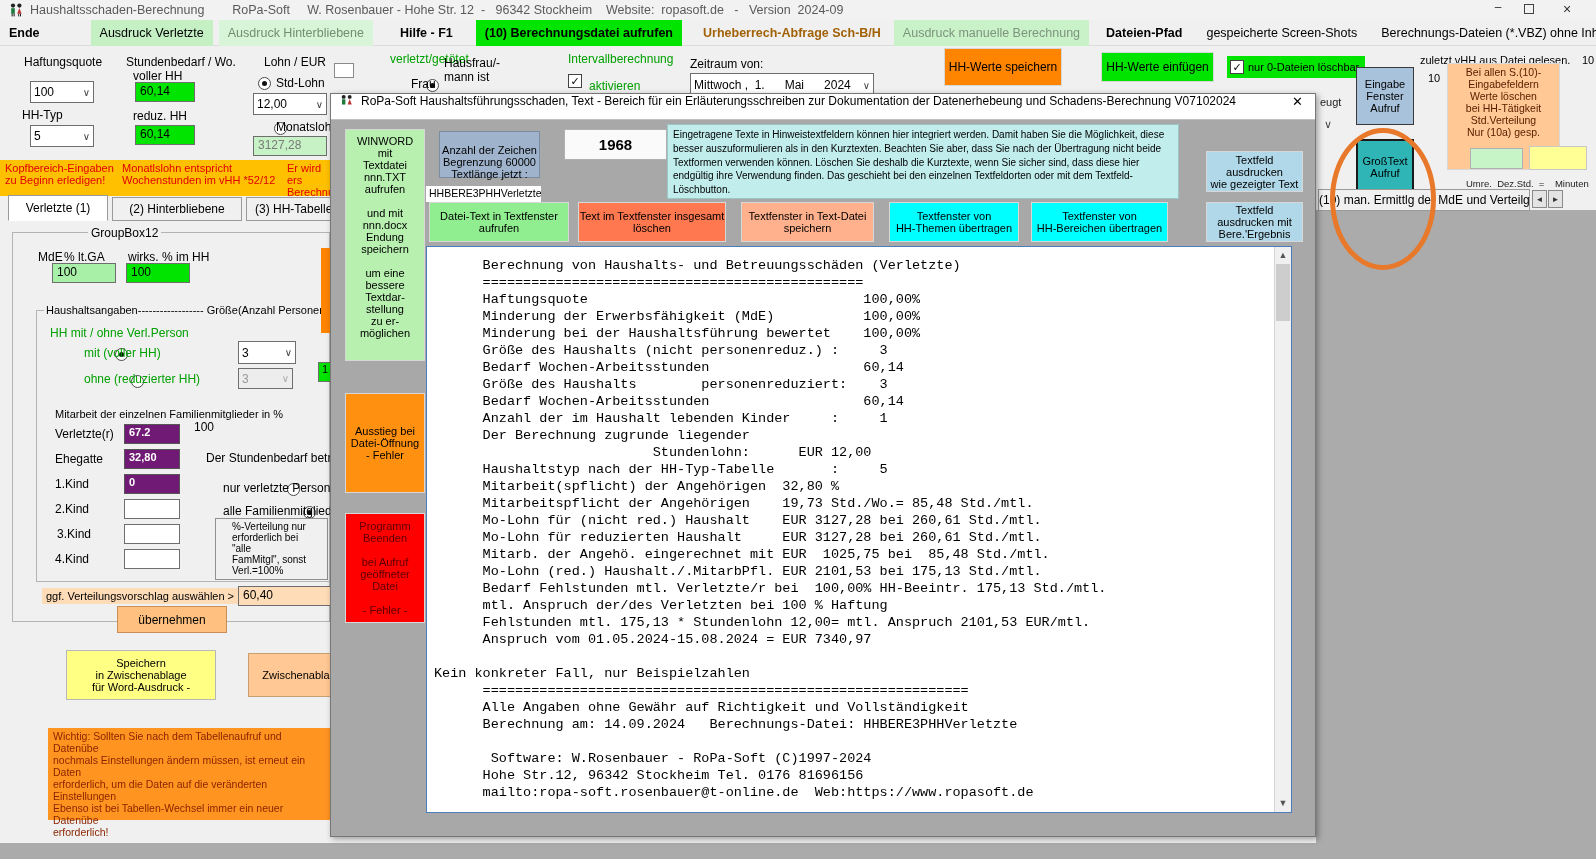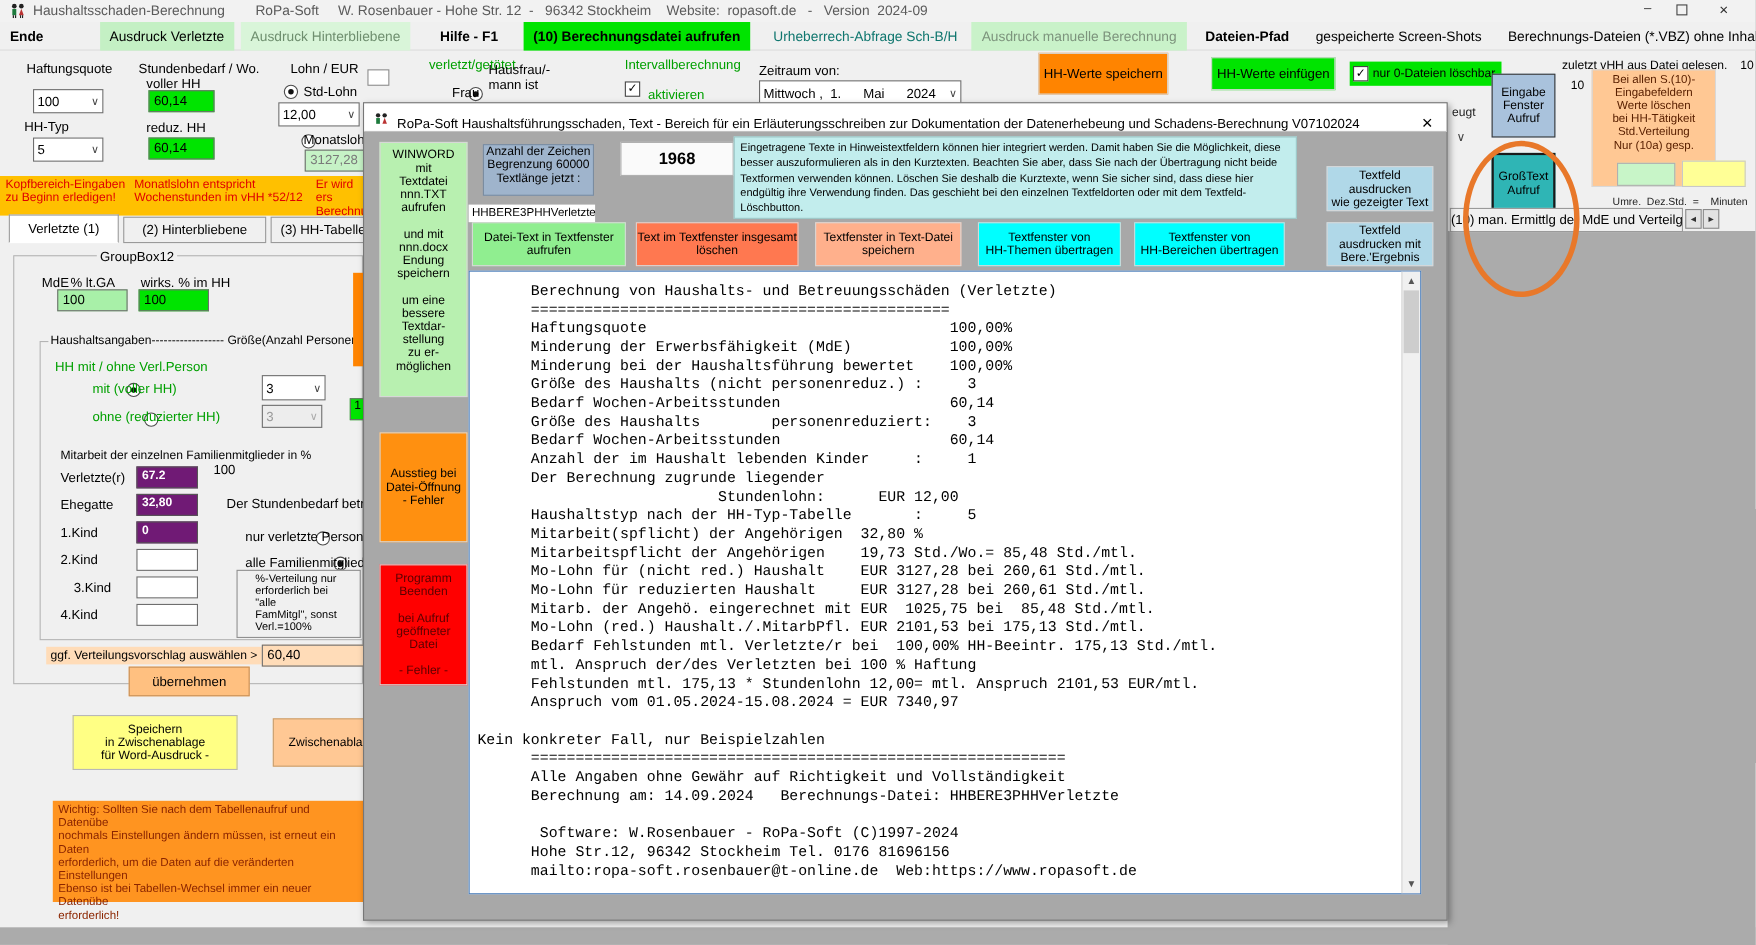--- a/index.html
+++ b/index.html
@@ -56,21 +56,21 @@
   <span class="abs ctr" style="left:1552px;top:1px;width:30px;height:18px;font-size:14px;color:#333;">×</span>
 </div>
 
 
 <div class="abs" style="left:0;top:20px;width:1596px;height:26px;background:#f0f0f0;border-bottom:1px solid #dcdcdc;display:flex;align-items:stretch;">
   <span class="menu-item" style="font-weight:bold;">Ende</span>
   <span class="menu-item" style="background:#c4f0c4;margin-left:42px;">Ausdruck Verletzte</span>
   <span class="menu-item" style="background:#d9f5d9;color:#6f8f6f;margin-left:6px;">Ausdruck Hinterbliebene</span>
   <span class="menu-item" style="margin-left:18px;font-weight:bold;">Hilfe - F1</span>
   <span class="menu-item grn" style="margin-left:14px;font-weight:bold;">(10)  Berechnungsdatei aufrufen</span>
-  <span class="menu-item" style="margin-left:12px;color:#0f766e;">Urheberrech-Abfrage Sch-B/H</span>
+  <span class="menu-item" style="margin-left:12px;color:#a16207;font-weight:bold;">Urheberrech-Abfrage Sch-B/H</span>
   <span class="menu-item" style="background:#c9f2c9;color:#7d947d;margin-left:4px;">Ausdruck manuelle Berechnung</span>
   <span class="menu-item" style="margin-left:8px;font-weight:bold;">Dateien-Pfad</span>
   <span class="menu-item" style="margin-left:6px;">gespeicherte Screen-Shots</span>
   <span class="menu-item" style="margin-left:6px;">Berechnungs-Dateien (*.VBZ) ohne Inhalt löschen</span>
 
 </div>
 
 
 <div class="abs" style="left:24px;top:55px;">Haftungsquote</div>
 <div class="abs combo grn" style="left:30px;top:81px;width:64px;height:22px;">
@@ -92,21 +92,21 @@
 <div class="abs" style="left:264px;top:55px;">Lohn / EUR</div>
 <span class="abs radio sel" style="left:258px;top:76px;"></span>
 <div class="abs" style="left:276px;top:76px;">Std-Lohn</div>
 <div class="abs" style="left:334px;top:63px;width:20px;height:15px;background:#fff;border:1px solid #8a8a8a;"></div>
 <div class="abs combo grn" style="left:253px;top:93px;width:74px;height:22px;">
   <span>12,00</span>
   <span class="arr">∨</span>
 </div>
 <span class="abs radio" style="left:258px;top:121px;"></span>
 <div class="abs" style="left:276px;top:120px;">Monatslohn</div>
-<div class="abs fld" style="left:253px;top:136px;width:74px;height:20px;background:#c6f2c6;color:#7a7a7a;margin-left:24px;">3127,28</div>
+<div class="abs fld" style="left:253px;top:136px;width:74px;height:20px;background:#c6f2c6;color:#7a7a7a;">3127,28</div>
 
 <div class="abs gtxt" style="left:390px;top:52px;">verletzt/getötet</div>
 <span class="abs radio sel" style="left:393px;top:78px;"></span>
 <div class="abs" style="left:411px;top:77px;">Frau</div>
 <div class="abs ml" style="left:444px;top:56px;">Hausfrau/-
 mann  ist</div>
 
 <div class="abs gtxt" style="left:568px;top:52px;">Intervallberechnung</div>
 <span class="abs cb" style="left:568px;top:74px;">✓</span>
 <div class="abs gtxt" style="left:589px;top:79px;">aktivieren</div>
@@ -200,21 +200,21 @@
 
 <div class="abs" style="left:55px;top:452px;">Ehegatte</div>
 <div class="abs dkfld" style="left:124px;top:449px;width:56px;height:20px;">32,80</div>
 
 <div class="abs" style="left:55px;top:477px;">1.Kind</div>
 <div class="abs dkfld" style="left:124px;top:474px;width:56px;height:20px;">0</div>
 
 <div class="abs" style="left:55px;top:502px;">2.Kind</div>
 <div class="abs fld" style="left:124px;top:499px;width:56px;height:20px;background:#fff;"></div>
 
-<div class="abs" style="left:67px;top:527px;">3.Kind</div>
+<div class="abs" style="left:57px;top:527px;">3.Kind</div>
 <div class="abs fld" style="left:124px;top:524px;width:56px;height:20px;background:#fff;"></div>
 
 <div class="abs" style="left:55px;top:552px;">4.Kind</div>
 <div class="abs fld" style="left:124px;top:549px;width:56px;height:20px;background:#fff;"></div>
 
 <div class="abs" style="left:206px;top:451px;">Der Stundenbedarf betrifft</div>
 <span class="abs radio" style="left:205px;top:482px;"></span>
 <div class="abs" style="left:223px;top:481px;">nur verletzte Person</div>
 <span class="abs radio sel" style="left:205px;top:505px;"></span>
 <div class="abs" style="left:223px;top:504px;">alle Familienmitglieder</div>
@@ -236,21 +236,21 @@
 nochmals Einstellungen ändern müssen, ist erneut ein Daten
 erforderlich, um die Daten auf die veränderten Einstellungen
 Ebenso ist bei Tabellen-Wechsel immer ein neuer Datenübe
 erforderlich!</div>
 
 
 <div class="abs" style="left:321px;top:248px;width:10px;height:85px;background:#ff8400;"></div>
 
 
 <div class="abs" style="left:330px;top:93px;width:986px;height:744px;background:#a8a8a8;border:1px solid #777;z-index:10;box-shadow:2px 2px 6px rgba(0,0,0,.35);">
-  <div class="abs" style="left:0;top:0;width:100%;height:26px;background:#fff;border-bottom:1px solid #c0c0c0;display:flex;align-items:flex-end;">
+  <div class="abs" style="left:0;top:0;width:100%;height:26px;background:#fff;border-bottom:1px solid #c0c0c0;display:flex;align-items:flex-start;">
     <span style="margin-left:8px;">
       <svg width="15" height="14" viewBox="0 0 16 14">
           <circle cx="5" cy="2.6" r="2.1" fill="#222"></circle>
           <rect x="3.2" y="5.2" width="3.6" height="5.6" fill="#1d7a3c"></rect>
           <circle cx="11.4" cy="2.6" r="2.1" fill="#222"></circle>
           <path d="M9.2 10.8 L11.4 4.9 L13.6 10.8 Z" fill="#b33"></path>
         </svg>
     </span>
     <span style="margin-left:7px;font-size:12px;white-space:nowrap;">RoPa-Soft  Haushaltsführungsschaden, Text - Bereich für ein Erläuterungsschreiben zur Dokumentation der Datenerhebeung und Schadens-Berechnung  V07102024</span>
     <span style="margin-left:auto;margin-right:12px;font-size:13px;">✕</span>
@@ -267,21 +267,21 @@
 Endung
 speichern
 
 um eine
 bessere
 Textdar-
 stellung
 zu er-
 möglichen</div>
 
-  <div class="abs ml ctr t11" style="left:108px;top:37px;width:101px;height:47px;background:#9fb4cc;border:1px solid #7a8ca0;padding-top:0;">Anzahl der Zeichen
+  <div class="abs ml ctr t11" style="left:108px;top:37px;width:101px;height:47px;background:#9fb4cc;border:1px solid #7a8ca0;padding-top:12px;">Anzahl der Zeichen
 Begrenzung 60000
 Textlänge jetzt :</div>
   <div class="abs ctr" style="left:233px;top:35px;width:103px;height:31px;background:#fafafa;border:1px solid #b0b0b0;font-weight:bold;font-size:15px;line-height:29px;">1968</div>
   <div class="abs" style="left:95px;top:92px;width:115px;height:16px;background:#fff;font-size:10.5px;padding:1px 3px;">HHBERE3PHHVerletzte</div>
 
   <div class="abs t10" style="left:336px;top:30px;width:512px;height:75px;background:#c2eded;border:1px solid #9cc6c6;padding:3px 5px;line-height:13.8px;">Eingetragene Texte in Hinweistextfeldern können hier integriert werden. Damit haben Sie die Möglichkeit, diese besser auszuformulieren als in den Kurztexten. Beachten Sie aber, dass Sie nach der Übertragung nicht beide Textformen verwenden können. Löschen Sie deshalb die Kurztexte, wenn Sie sicher sind, dass diese hier endgültig ihre Verwendung finden. Das geschieht bei den einzelnen Textfeldorten oder mit dem Textfeld-Löschbutton.</div>
 
   <div class="abs btn t11" style="left:875px;top:57px;width:97px;height:41px;background:#b0d8e8;">Textfeld ausdrucken
 wie gezeigter Text</div>
 

